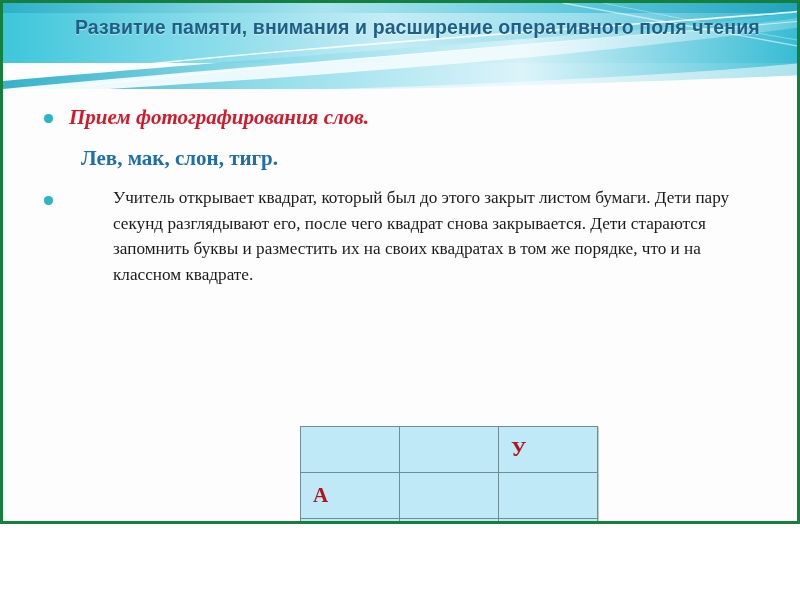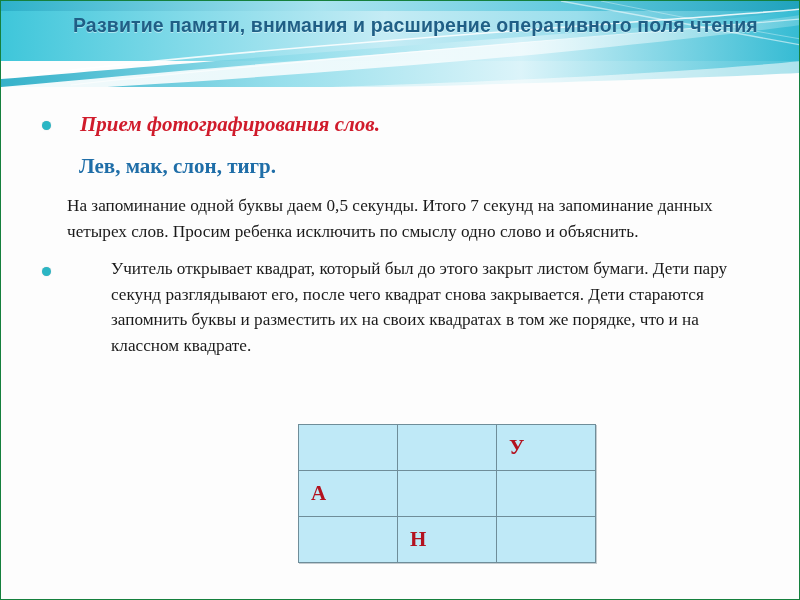--- a/index.html
+++ b/index.html
@@ -5,25 +5,25 @@
 <style>
   html, body {
     margin: 0;
     padding: 0;
     background: #ffffff;
   }
 
   #slide {
     position: relative;
     width: 800px;
-    height: 600px;
+    height: 524px;
     background: #fdfdfd;
     overflow: hidden;
     box-sizing: border-box;
-    border: 1px solid #15803d;
+    border: 3px solid #15803d;
     font-family: "Liberation Serif", "DejaVu Serif", serif;
   }
 
   
   #header-banner {
     position: absolute;
     left: 0;
     top: 0;
     width: 800px;
     height: 92px;
@@ -75,21 +75,21 @@
     box-shadow: 0 0 1px rgba(0,0,0,0.25);
   }
 
   .heading-red {
     font-family: "Liberation Serif", "DejaVu Serif", serif;
     font-style: italic;
     font-weight: bold;
     font-size: 21px;
     line-height: 28px;
     color: #d01b2b;
-    margin: 13px;
+    margin: 0;
     white-space: nowrap;
   }
 
   .heading-blue {
     font-family: "Liberation Serif", "DejaVu Serif", serif;
     font-weight: bold;
     font-size: 21px;
     line-height: 30px;
     color: #1f6ea8;
     margin: 12px;
@@ -192,21 +192,20 @@
 
     <div id="slide-title">Развитие памяти, внимания и расширение оперативного поля чтения</div>
   </div>
 
   <div id="body-area">
 
     <div class="bullet-block" id="block-one">
       <span class="bullet-dot"></span>
       <p class="heading-red">Прием фотографирования слов.</p>
       <p class="heading-blue">Лев, мак, слон, тигр.</p>
-      <p class="para" id="para-one">На запоминание одной буквы даем 0,5 секунды. Итого 7 секунд на запоминание данных четырех слов. Просим ребенка исключить по смыслу одно слово и объяснить.</p>
     </div>
 
     <div class="bullet-block" id="block-two">
       <span class="bullet-dot"></span>
       <p class="para" id="para-two">Учитель открывает квадрат, который был до этого закрыт листом бумаги. Дети пару секунд разглядывают его, после чего квадрат снова закрывается. Дети стараются запомнить буквы и разместить их на своих квадратах в том же порядке, что и на классном квадрате.</p>
     </div>
   </div>
 
   <div id="grid-wrap">
     <table id="letter-grid">

